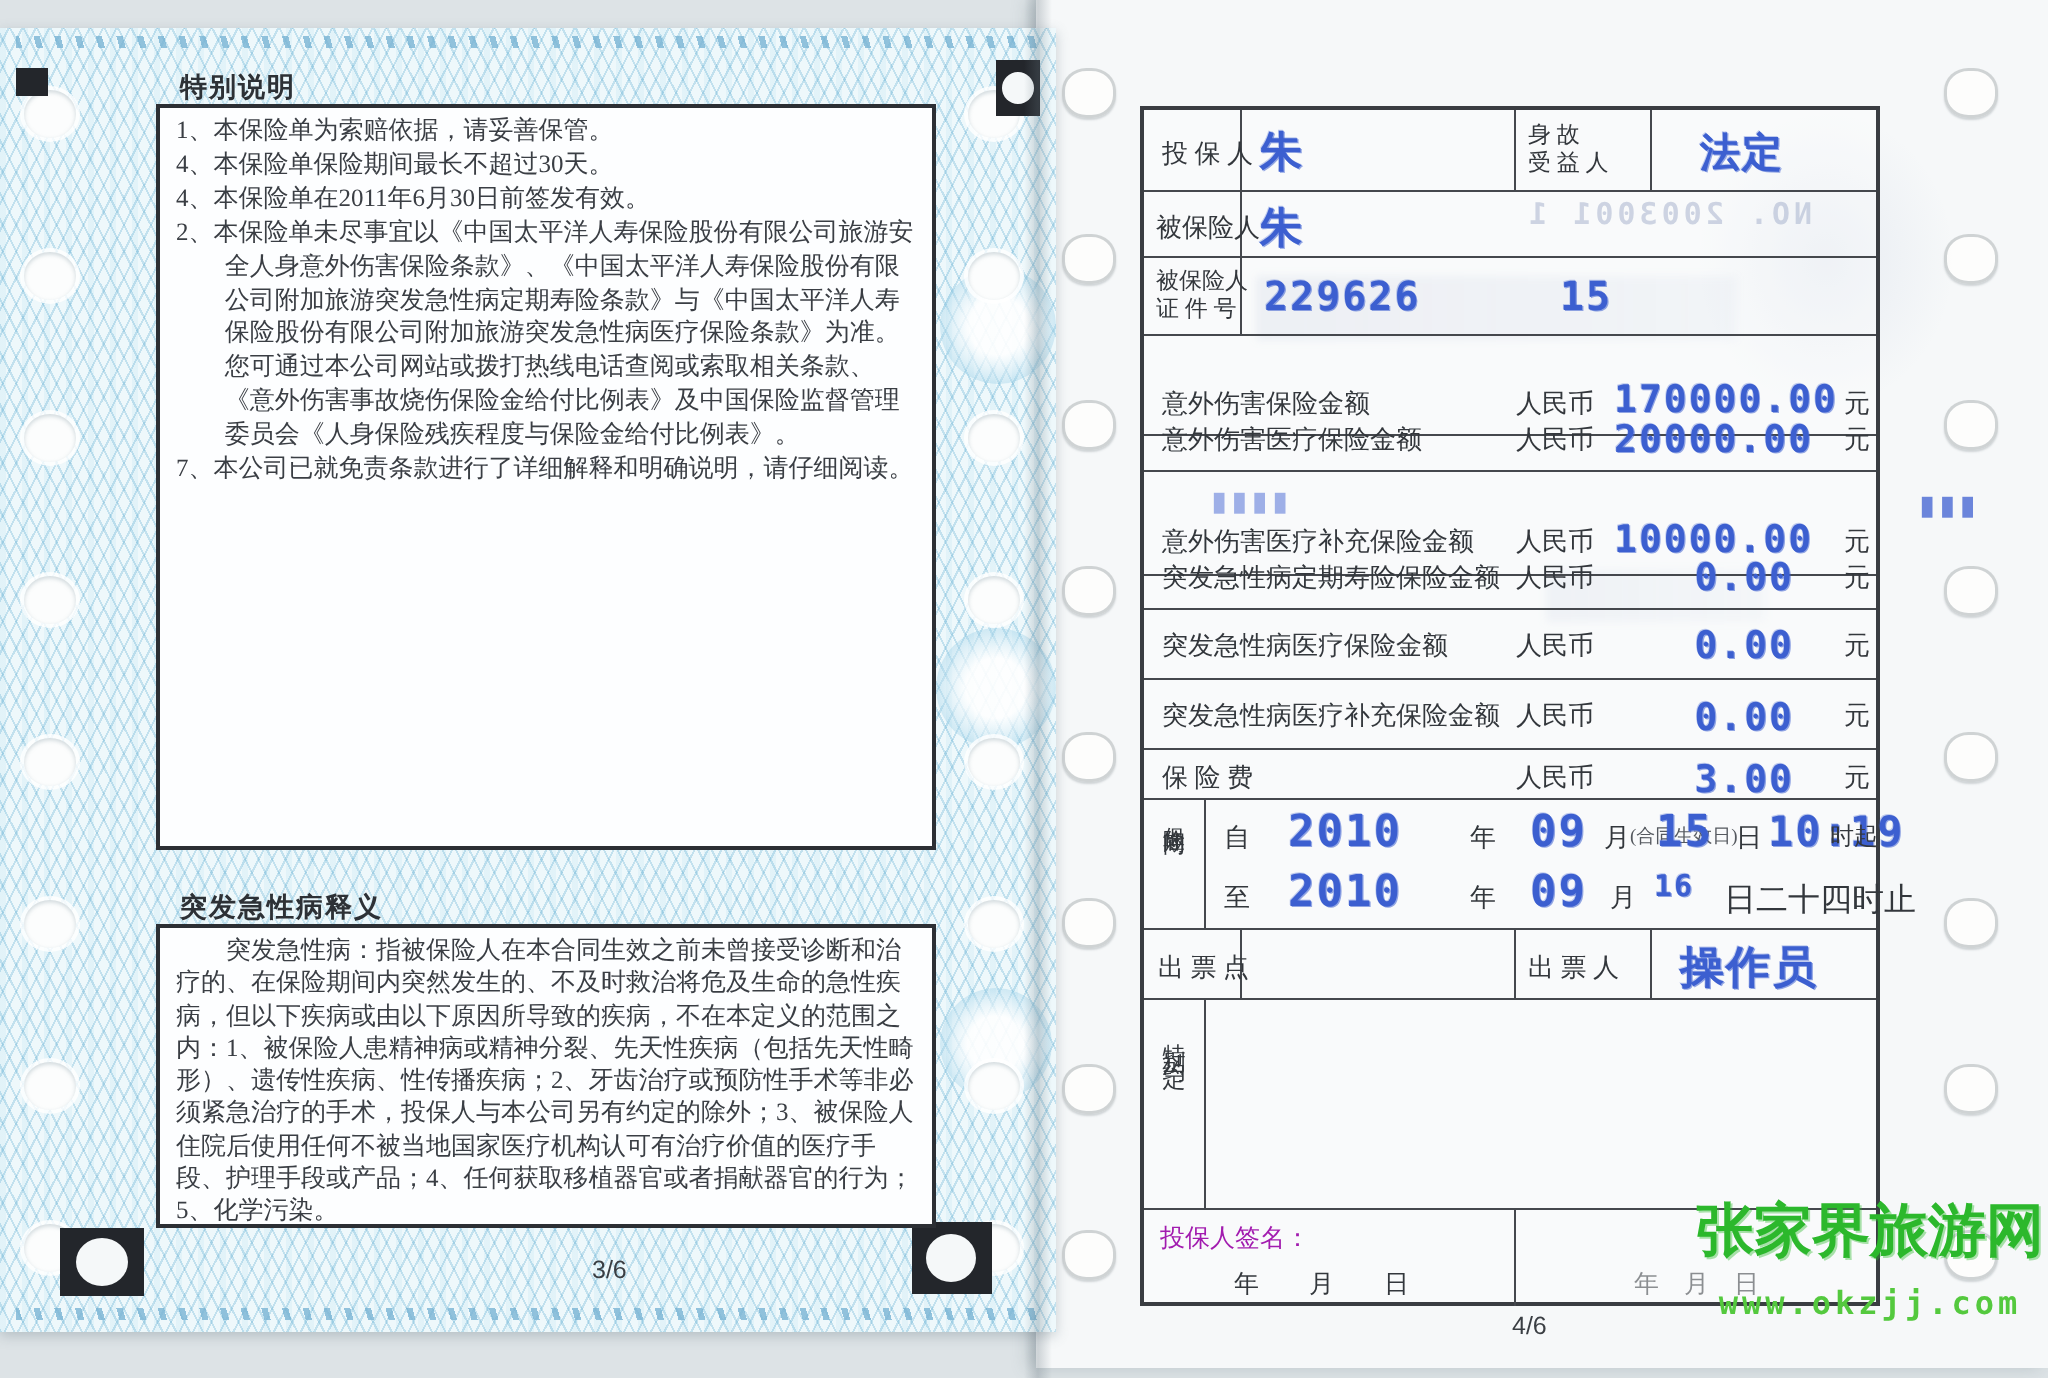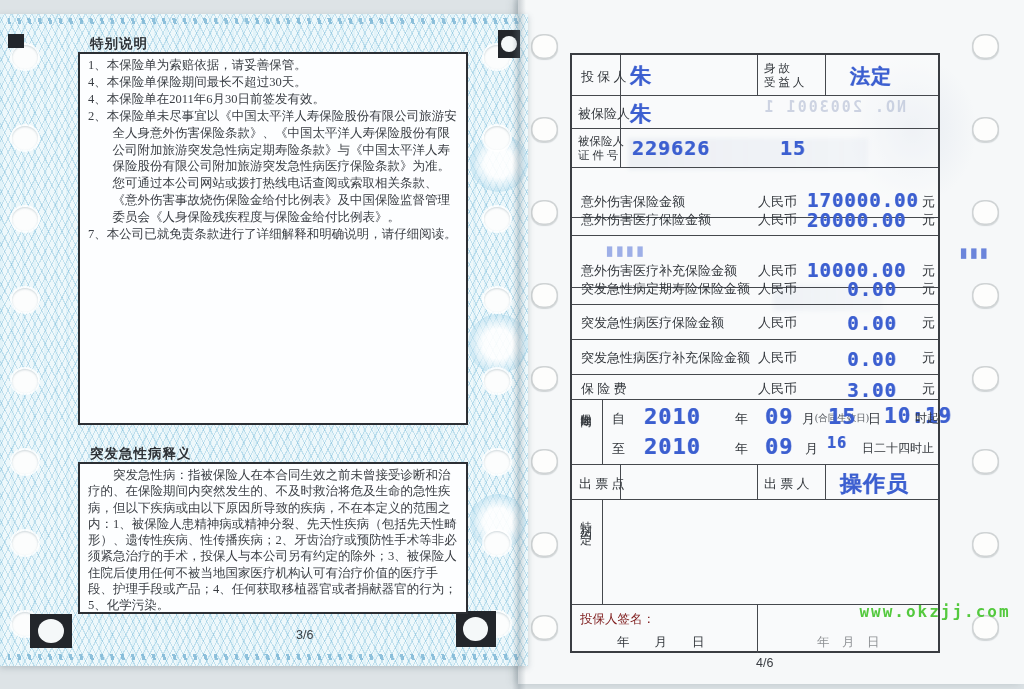--- a/index.html
+++ b/index.html
@@ -48,21 +48,21 @@
   .dm-val { position:absolute; font-size:19px; text-align:right; }
   .vert-label {
     position:absolute; writing-mode:vertical-rl; text-orientation:upright;
     font-size:12px; letter-spacing:3px; color:#33373c;
   }
   .special-text {
     position:absolute; font-size:15px; line-height:19.8px; font-weight:700;
     color:#2f55cc; font-family:"Liberation Sans",sans-serif;
     text-shadow:0.6px 0.5px 0 rgba(47,85,204,.45);
   }
-  .sign-label { position:absolute; font-size:12.5px; color:#7f1d1d; white-space:nowrap; }
+  .sign-label { position:absolute; font-size:12.5px; color:#a21caf; white-space:nowrap; }
   .date-blank { position:absolute; font-size:12.5px; color:#33373c; white-space:pre; }
   .pagenum { position:absolute; font-size:12.5px; color:#3a3e43; font-family:"Liberation Sans",sans-serif; }
 
   
   .watermark { position:absolute; left:328px; top:596px; width:178px; text-align:center; z-index:9; }
   .wm-title {
     font-size:29px; font-weight:700; color:#2cb82c; white-space:nowrap;
     text-shadow:1px 1px 0 rgba(44,184,44,.4);
     font-family:"Liberation Serif",serif;
   }
@@ -234,21 +234,21 @@
         <span class="lbl" style="left:296px; top:10px">日</span>
         <span class="dm" style="position:absolute; left:312px; top:4px; font-size:21px">10:19</span>
         <span class="lbl" style="left:343px; top:10px; font-size:12px">时起</span>
 
         <span class="lbl" style="left:40px; top:40px">至</span>
         <span class="dm" style="position:absolute; left:72px; top:34px; font-size:22px">2010</span>
         <span class="lbl" style="left:163px; top:40px">年</span>
         <span class="dm" style="position:absolute; left:193px; top:34px; font-size:22px">09</span>
         <span class="lbl" style="left:233px; top:40px">月</span>
         <span class="dm" style="position:absolute; left:255px; top:34px; font-size:15px">16</span>
-        <span class="lbl" style="left:290px; top:40px; font-size:12px">日二十四时止</span>
+        <span class="lbl" style="left:290px; top:40px; font-size:16px">日二十四时止</span>
       </div>
 
       <div class="trow" style="top:410px; height:35px">
         <div class="vline" style="left:48px"></div>
         <div class="vline" style="left:185px"></div>
         <div class="vline" style="left:253px"></div>
         <span class="lbl" style="left:7px; top:10px">出 票 点</span>
         <span class="lbl" style="left:192px; top:10px">出 票 人</span>
         <span class="dm" style="position:absolute; left:268px; top:4px; font-size:22px">操作员</span>
       </div>
@@ -262,20 +262,21 @@
         <div class="vline" style="left:185px"></div>
         <span class="sign-label" style="left:8px; top:6px">投保人签名：</span>
         <span class="date-blank" style="left:45px; top:29px">年        月        日</span>
         <span class="date-blank" style="left:245px; top:29px; opacity:.55">年    月    日</span>
       </div>
     </div>
 
     <div class="pagenum" style="left:238px; top:656px">4/6</div>
 
     <div class="watermark">
+      <div class="wm-title">张家界旅游网</div>
       <div class="wm-url">www.okzjj.com</div>
     </div>
   </div>
 
   <div class="gap-shadow"></div>
 
   <div class="page-left">
 
     <div class="zigzag" style="top:4px"></div>
     <div class="zigzag" style="bottom:6px"></div>

